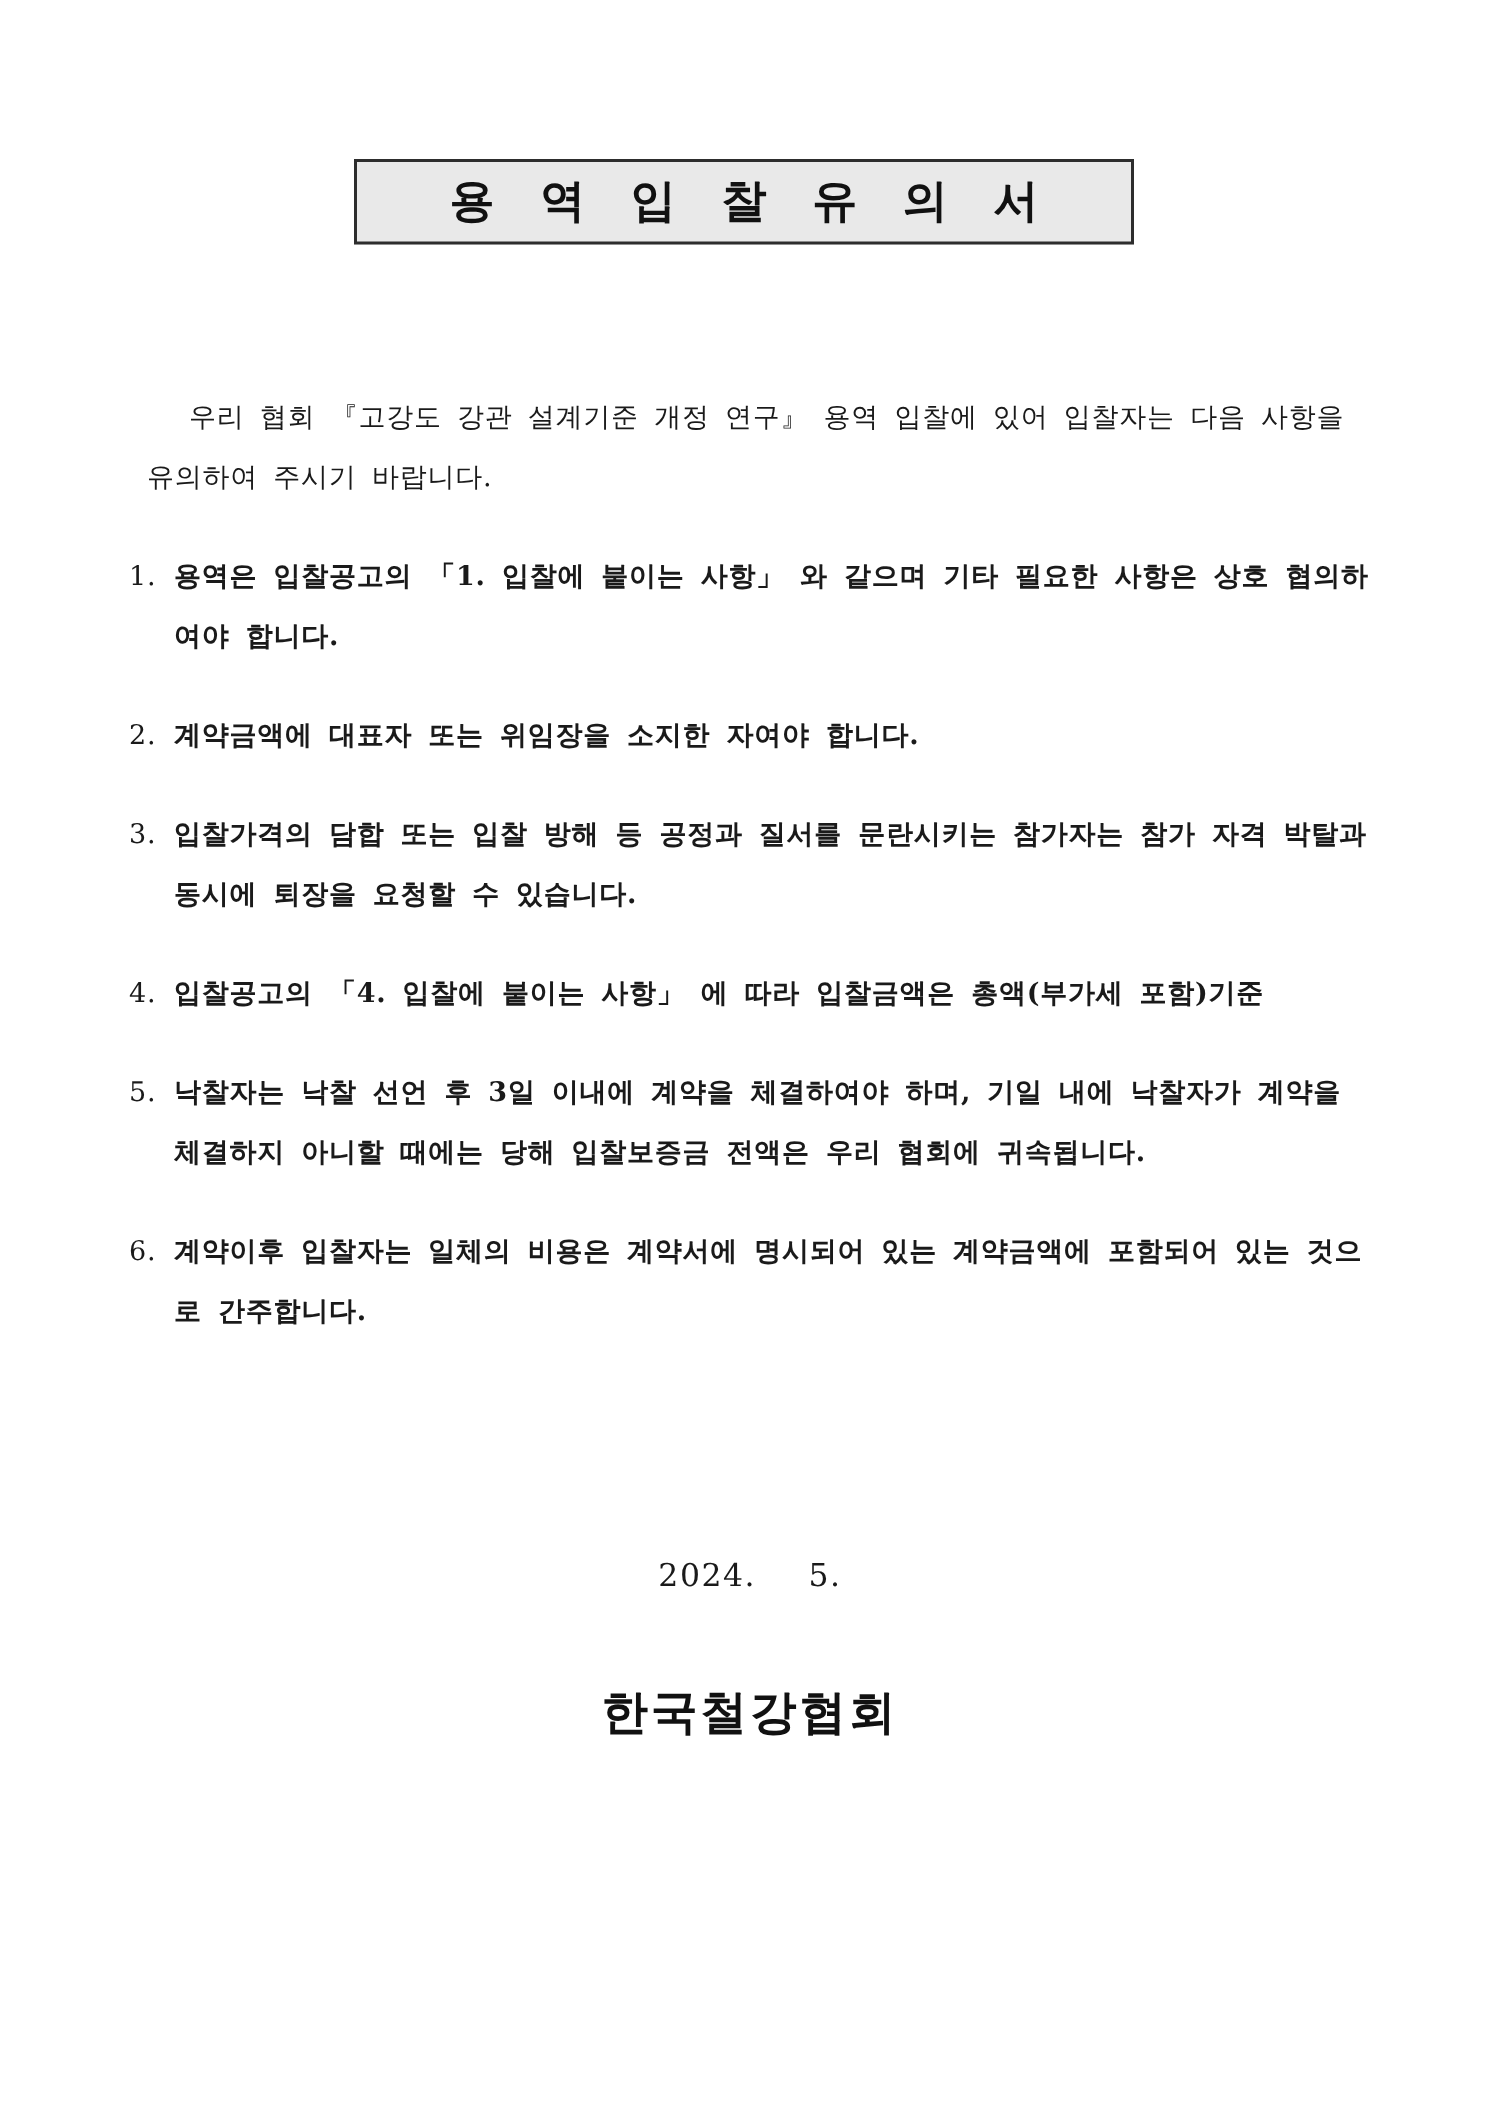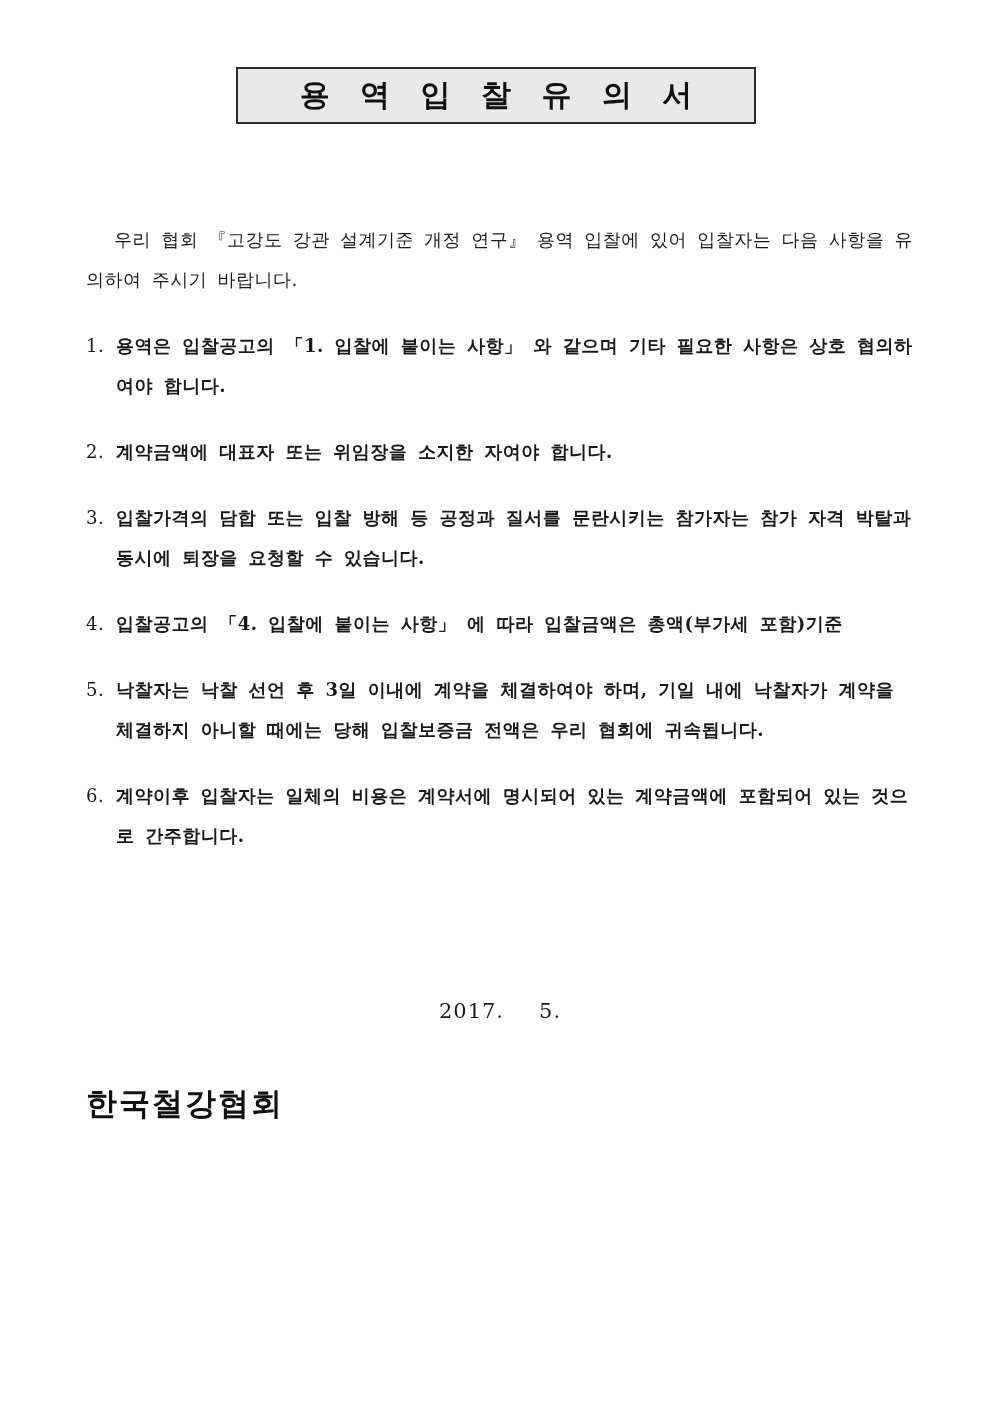--- a/index.html
+++ b/index.html
@@ -10,21 +10,21 @@
   .page {
     position: relative;
     width: 992px;
     height: 1403px;
     margin: 0 auto;
     background: #ffffff;
     font-family: "DejaVu Serif", "Liberation Serif", serif;
     color: #1a1a1a;
     overflow: hidden;
     box-sizing: border-box;
-    padding-top: 67px;
+    padding-top: 106px;
   }
   .title-box {
     box-sizing: border-box;
     width: 520px;
     height: 57px;
     margin: 0 auto;
     background: #e9e9e9;
     border: 2px solid #2d2d2d;
     display: flex;
     align-items: center;
@@ -39,21 +39,21 @@
     color: #111111;
   }
   .content {
     margin: 96px 78px 0 86px;
     font-size: 18px;
     line-height: 40px;
     letter-spacing: 0.5px;
     word-spacing: 4px;
   }
   .intro {
-    margin: 0;
+    margin: 12px;
     text-indent: 28px;
   }
   .notice-list {
     margin: 0;
     padding: 0;
     list-style: none;
   }
   .notice-item {
     display: flex;
     margin-top: 26px;
@@ -69,21 +69,21 @@
   .date-line {
     margin-top: 140px;
     text-align: center;
     font-size: 21px;
     line-height: 30px;
     white-space: pre;
     letter-spacing: 1px;
   }
   .org-line {
     margin-top: 58px;
-    text-align: left;
+    text-align: center;
     font-size: 31px;
     line-height: 38px;
     font-weight: bold;
     letter-spacing: 2px;
     color: #111111;
   }
 </style>
 </head>
 <body>
 
@@ -122,18 +122,18 @@
     <span class="item-number">5.</span>
     <span class="item-text">낙찰자는 낙찰 선언 후 3일 이내에 계약을 체결하여야 하며, 기일 내에 낙찰자가 계약을 체결하지 아니할 때에는 당해 입찰보증금 전액은 우리 협회에 귀속됩니다.</span>
   </li>
 
   <li class="notice-item">
     <span class="item-number">6.</span>
     <span class="item-text">계약이후 입찰자는 일체의 비용은 계약서에 명시되어 있는 계약금액에 포함되어 있는 것으로 간주합니다.</span>
   </li>
 </ol>
 
-    <div class="date-line">2017.   5.</div>
+    <div class="date-line">2024.   5.</div>
 
     <div class="org-line">한국철강협회</div>
 
   </div>
 </div>
 
 </body></html>

